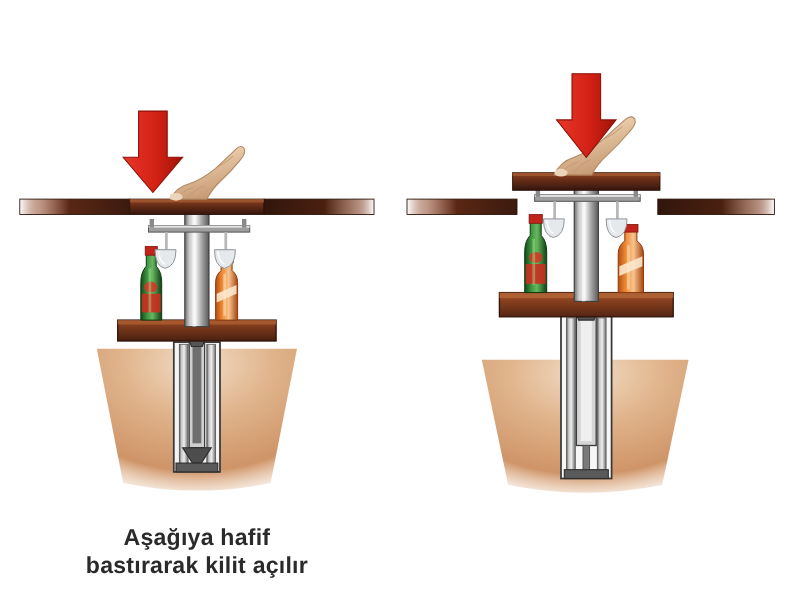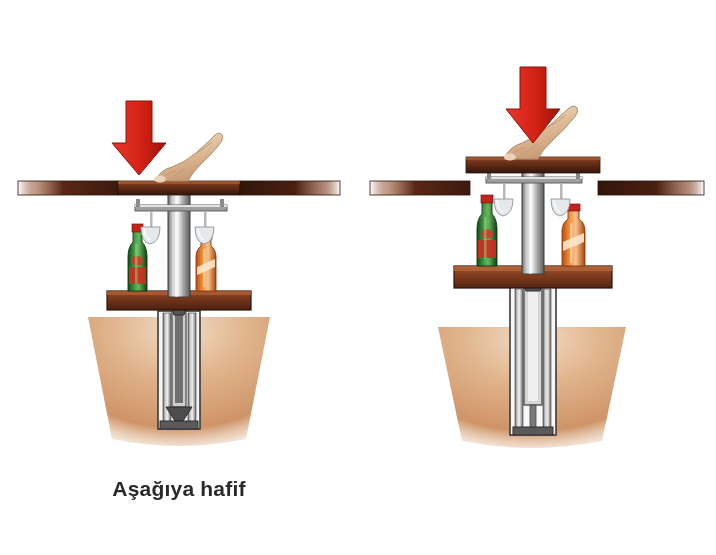--- a/index.html
+++ b/index.html
@@ -199,20 +199,21 @@
         <ellipse cx="160" cy="140" rx="6" ry="3.5" fill="#ecd4ba"></ellipse>
       </g>
 
       <g>
         <path d="M126 62 L152 62 L152 104 L166 104 L139 136 L112 104 L126 104 Z" fill="url(#arrowL)" stroke="#8d1107" stroke-width="1"></path>
       </g>
     </svg>
 
     <div class="caption caption-left">
       <span class="caption-line">Aşağıya hafif</span>
+      <span class="caption-line">bastırarak kilit açılır</span>
     </div>
   </div>
 
   <div class="panel panel-right">
 
     <svg class="figure" viewBox="0 0 358 420">
       <defs>
         <linearGradient id="woodR" x1="0" y1="0" x2="0" y2="1">
           <stop offset="0%" stop-color="#8d4526"></stop>
           <stop offset="35%" stop-color="#6d3018"></stop>

